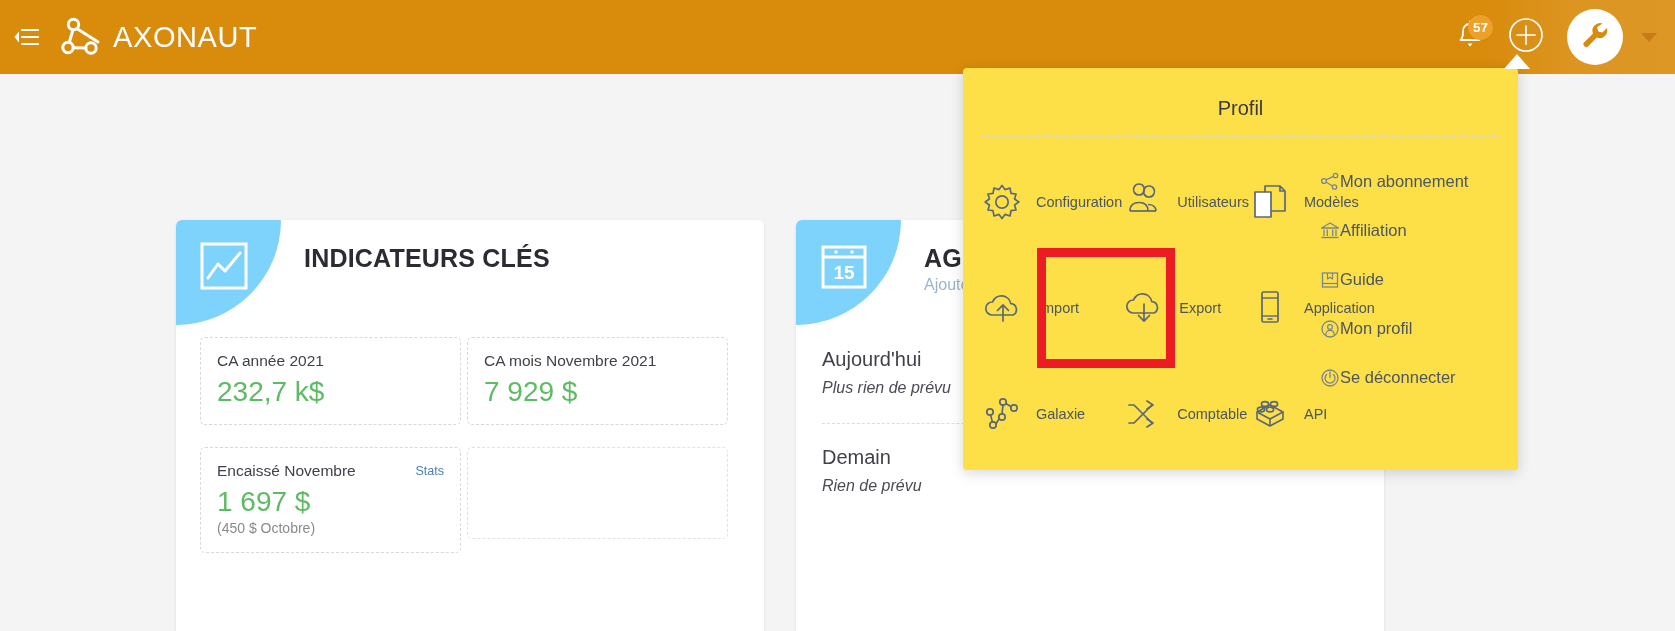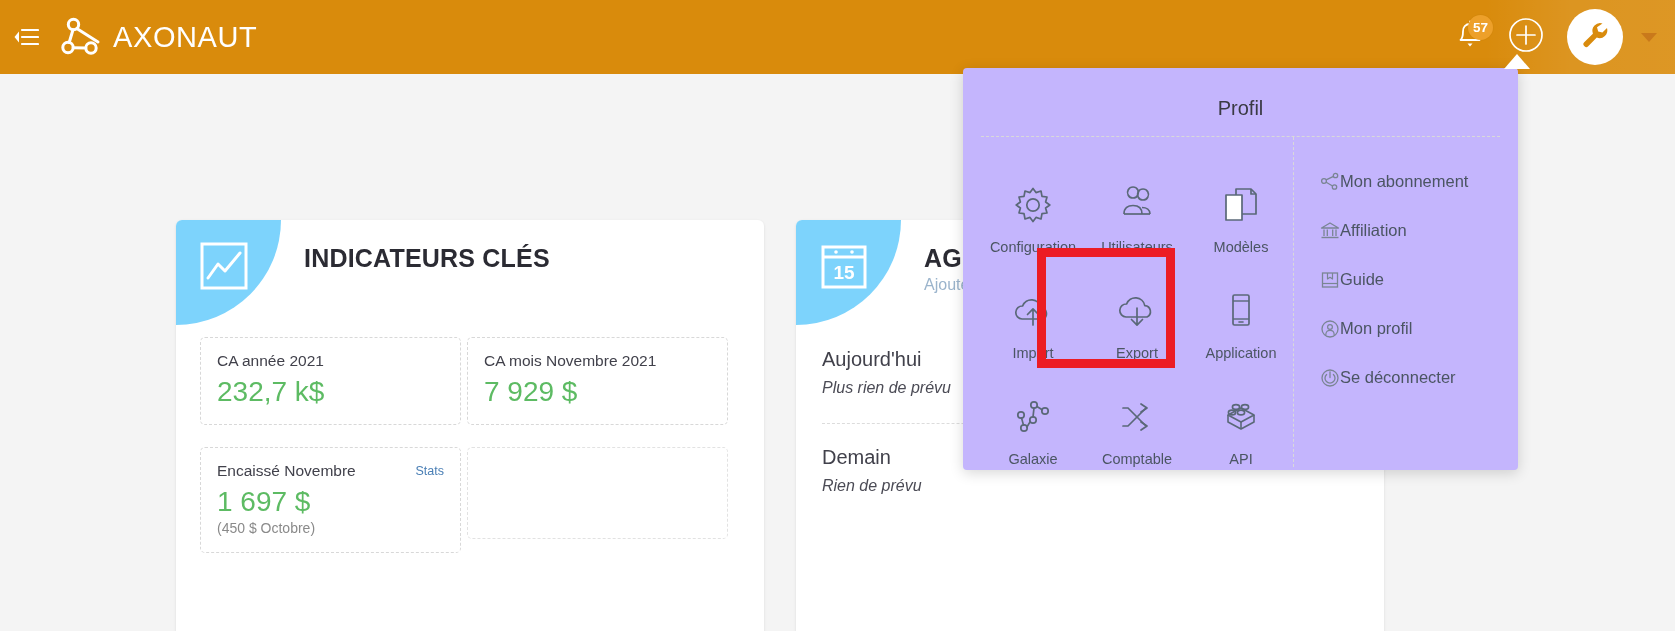--- a/index.html
+++ b/index.html
@@ -136,21 +136,21 @@
 
   .agenda-body { position: absolute; left: 0; top: 128px; width: 100%; padding: 0 26px; }
   .agenda-day { font-size: 20px; color: #41414b; margin-bottom: 8px; }
   .agenda-note { font-size: 16px; color: #4b4b55; font-style: italic; }
   .agenda-sep { border-top: 1px dashed #dcdcdc; margin: 26px 0 22px 0; }
 
   
   .dropdown {
     position: absolute; left: 963px; top: 68px;
     width: 555px; height: 402px;
-    background: #c4b5fd;
+    background: #fde047;
     border-radius: 4px;
     box-shadow: 0 3px 14px rgba(0,0,0,0.16);
     z-index: 20;
   }
   .dropdown-arrow {
     position: absolute; top: -14px; left: 541px;
     width: 0; height: 0;
     border-left: 13px solid transparent;
     border-right: 13px solid transparent;
     border-bottom: 15px solid #ffffff;
@@ -166,22 +166,22 @@
   }
   .dd-body { display: flex; height: 330px; }
   .dd-grid {
     width: 330px;
     display: grid;
     grid-template-columns: repeat(3, 1fr);
     grid-template-rows: repeat(3, 1fr);
     padding: 12px 0 0 18px;
   }
   .dd-tile {
-    display: flex; flex-direction: column;
-    align-items: center; justify-content: flex-end;
+    display: flex; flex-direction: row;
+    align-items: center; justify-content: flex-start;
     gap: 13px; cursor: pointer;
   }
   .dd-tile-label { font-size: 14.5px; color: #4b5563; }
   .dd-tile svg { display: block; }
 
   .dd-right {
     flex: 1; border-left: 1px dashed #d9d9d9;
     padding: 20px 0 0 26px;
     display: flex; flex-direction: column; gap: 0;
   }

